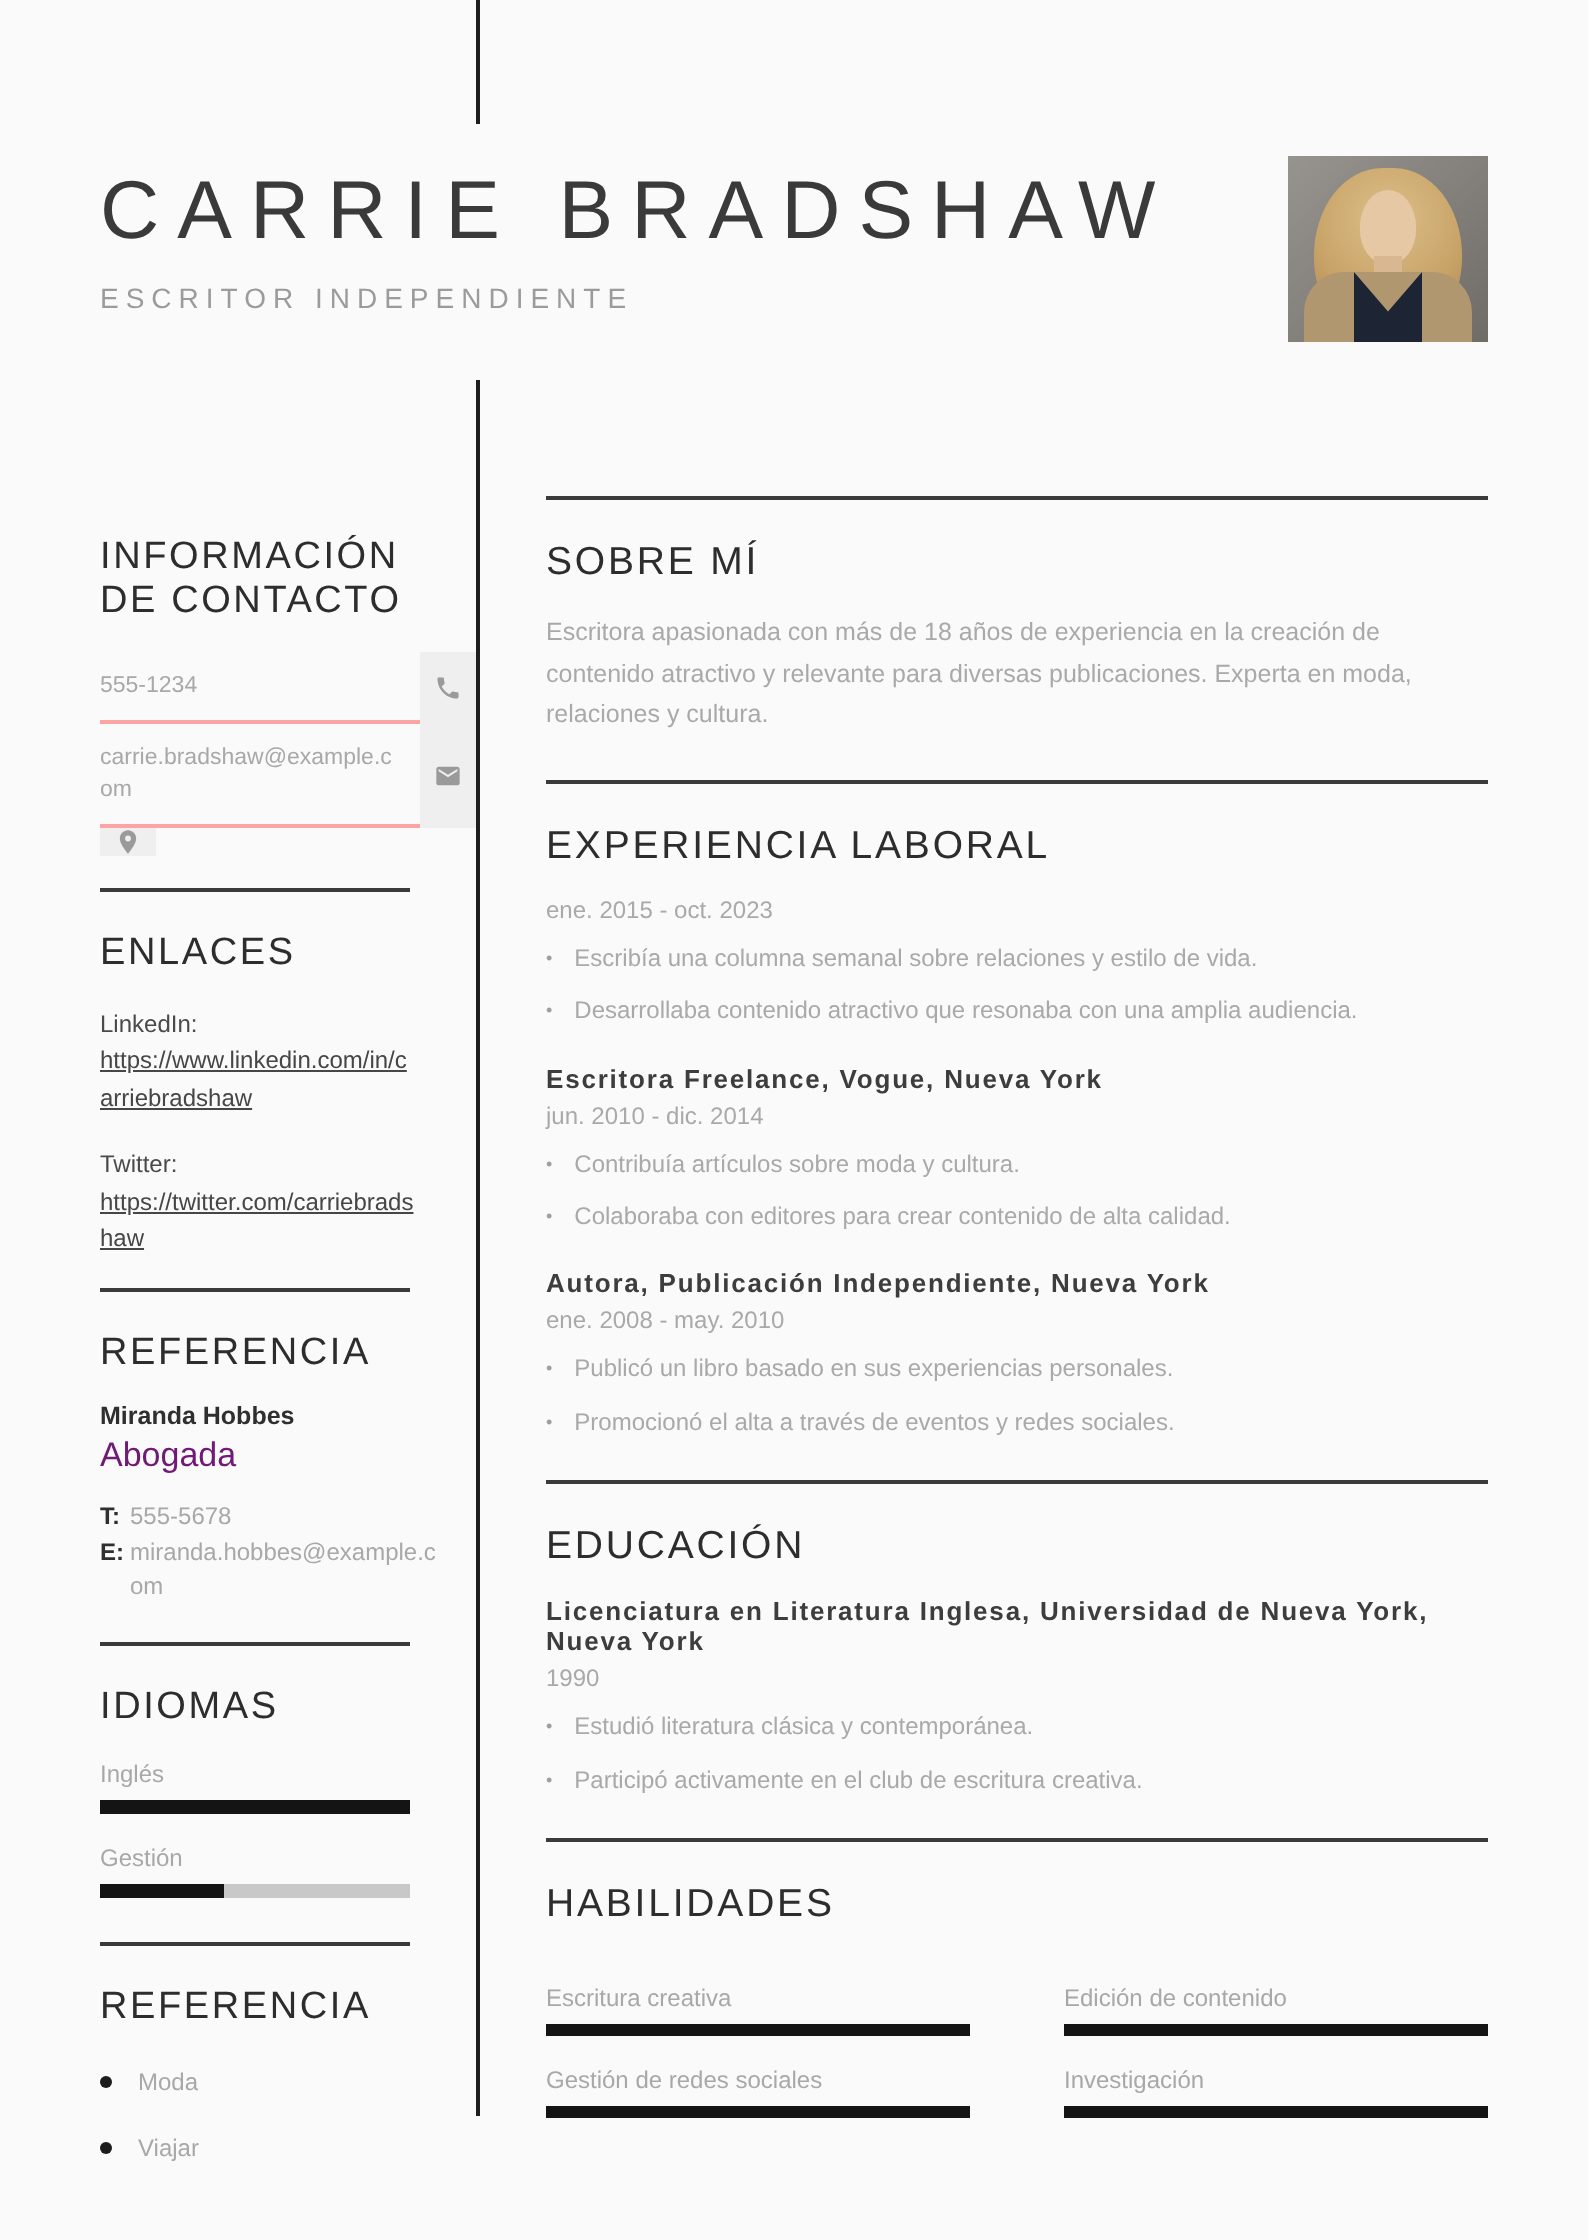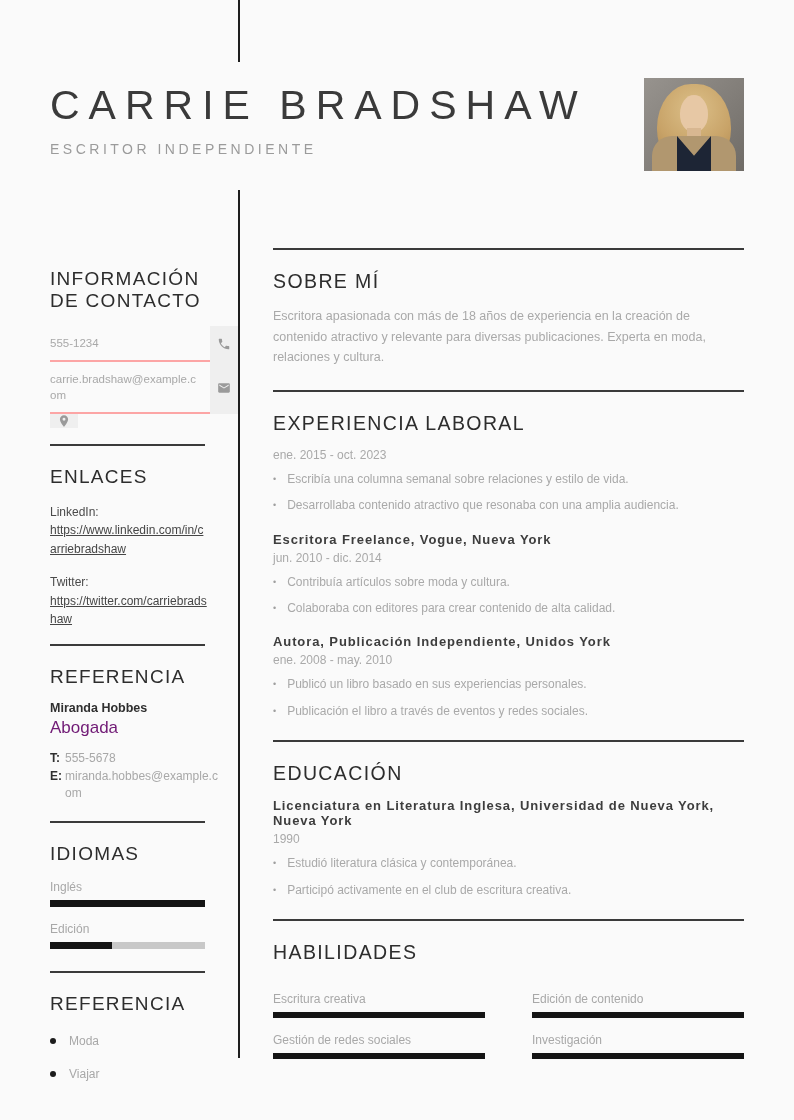--- a/index.html
+++ b/index.html
@@ -170,21 +170,21 @@
 
   <div class="sb-section">
     <div class="s-heading">IDIOMAS</div>
     <div class="lang-item">
       <div class="lang-label">Inglés</div>
       <div class="bar-track">
         <div class="bar-fill" style="width: 100%;"></div>
       </div>
     </div>
     <div class="lang-item">
-      <div class="lang-label">Edición</div>
+      <div class="lang-label">Gestión</div>
       <div class="bar-track">
         <div class="bar-fill" style="width: 40%;"></div>
       </div>
     </div>
   </div>
 
   <div class="dark-rule" style="margin-top:22px"></div>
 
   <div class="sb-section">
     <div class="s-heading">REFERENCIA</div>
@@ -211,24 +211,24 @@
   </div>
 
   <div class="job">
     <div class="job-title">Escritora Freelance, Vogue, Nueva York</div>
     <div class="job-dates">jun. 2010 - dic. 2014</div>
     <div class="bullet">Contribuía artículos sobre moda y cultura.</div>
     <div class="bullet">Colaboraba con editores para crear contenido de alta calidad.</div>
   </div>
 
   <div class="job section-gap">
-    <div class="job-title">Autora, Publicación Independiente, Unidos York</div>
+    <div class="job-title">Autora, Publicación Independiente, Nueva York</div>
     <div class="job-dates">ene. 2008 - may. 2010</div>
     <div class="bullet">Publicó un libro basado en sus experiencias personales.</div>
-    <div class="bullet">Publicación el libro a través de eventos y redes sociales.</div>
+    <div class="bullet">Promocionó el alta a través de eventos y redes sociales.</div>
   </div>
 
   <div class="rule"></div>
   <div class="m-heading">EDUCACIÓN</div>
 
   <div class="job section-gap">
     <div class="edu-title">Licenciatura en Literatura Inglesa, Universidad de Nueva York, Nueva York</div>
     <div class="edu-year">1990</div>
     <div class="bullet">Estudió literatura clásica y contemporánea.</div>
     <div class="bullet">Participó activamente en el club de escritura creativa.</div>

